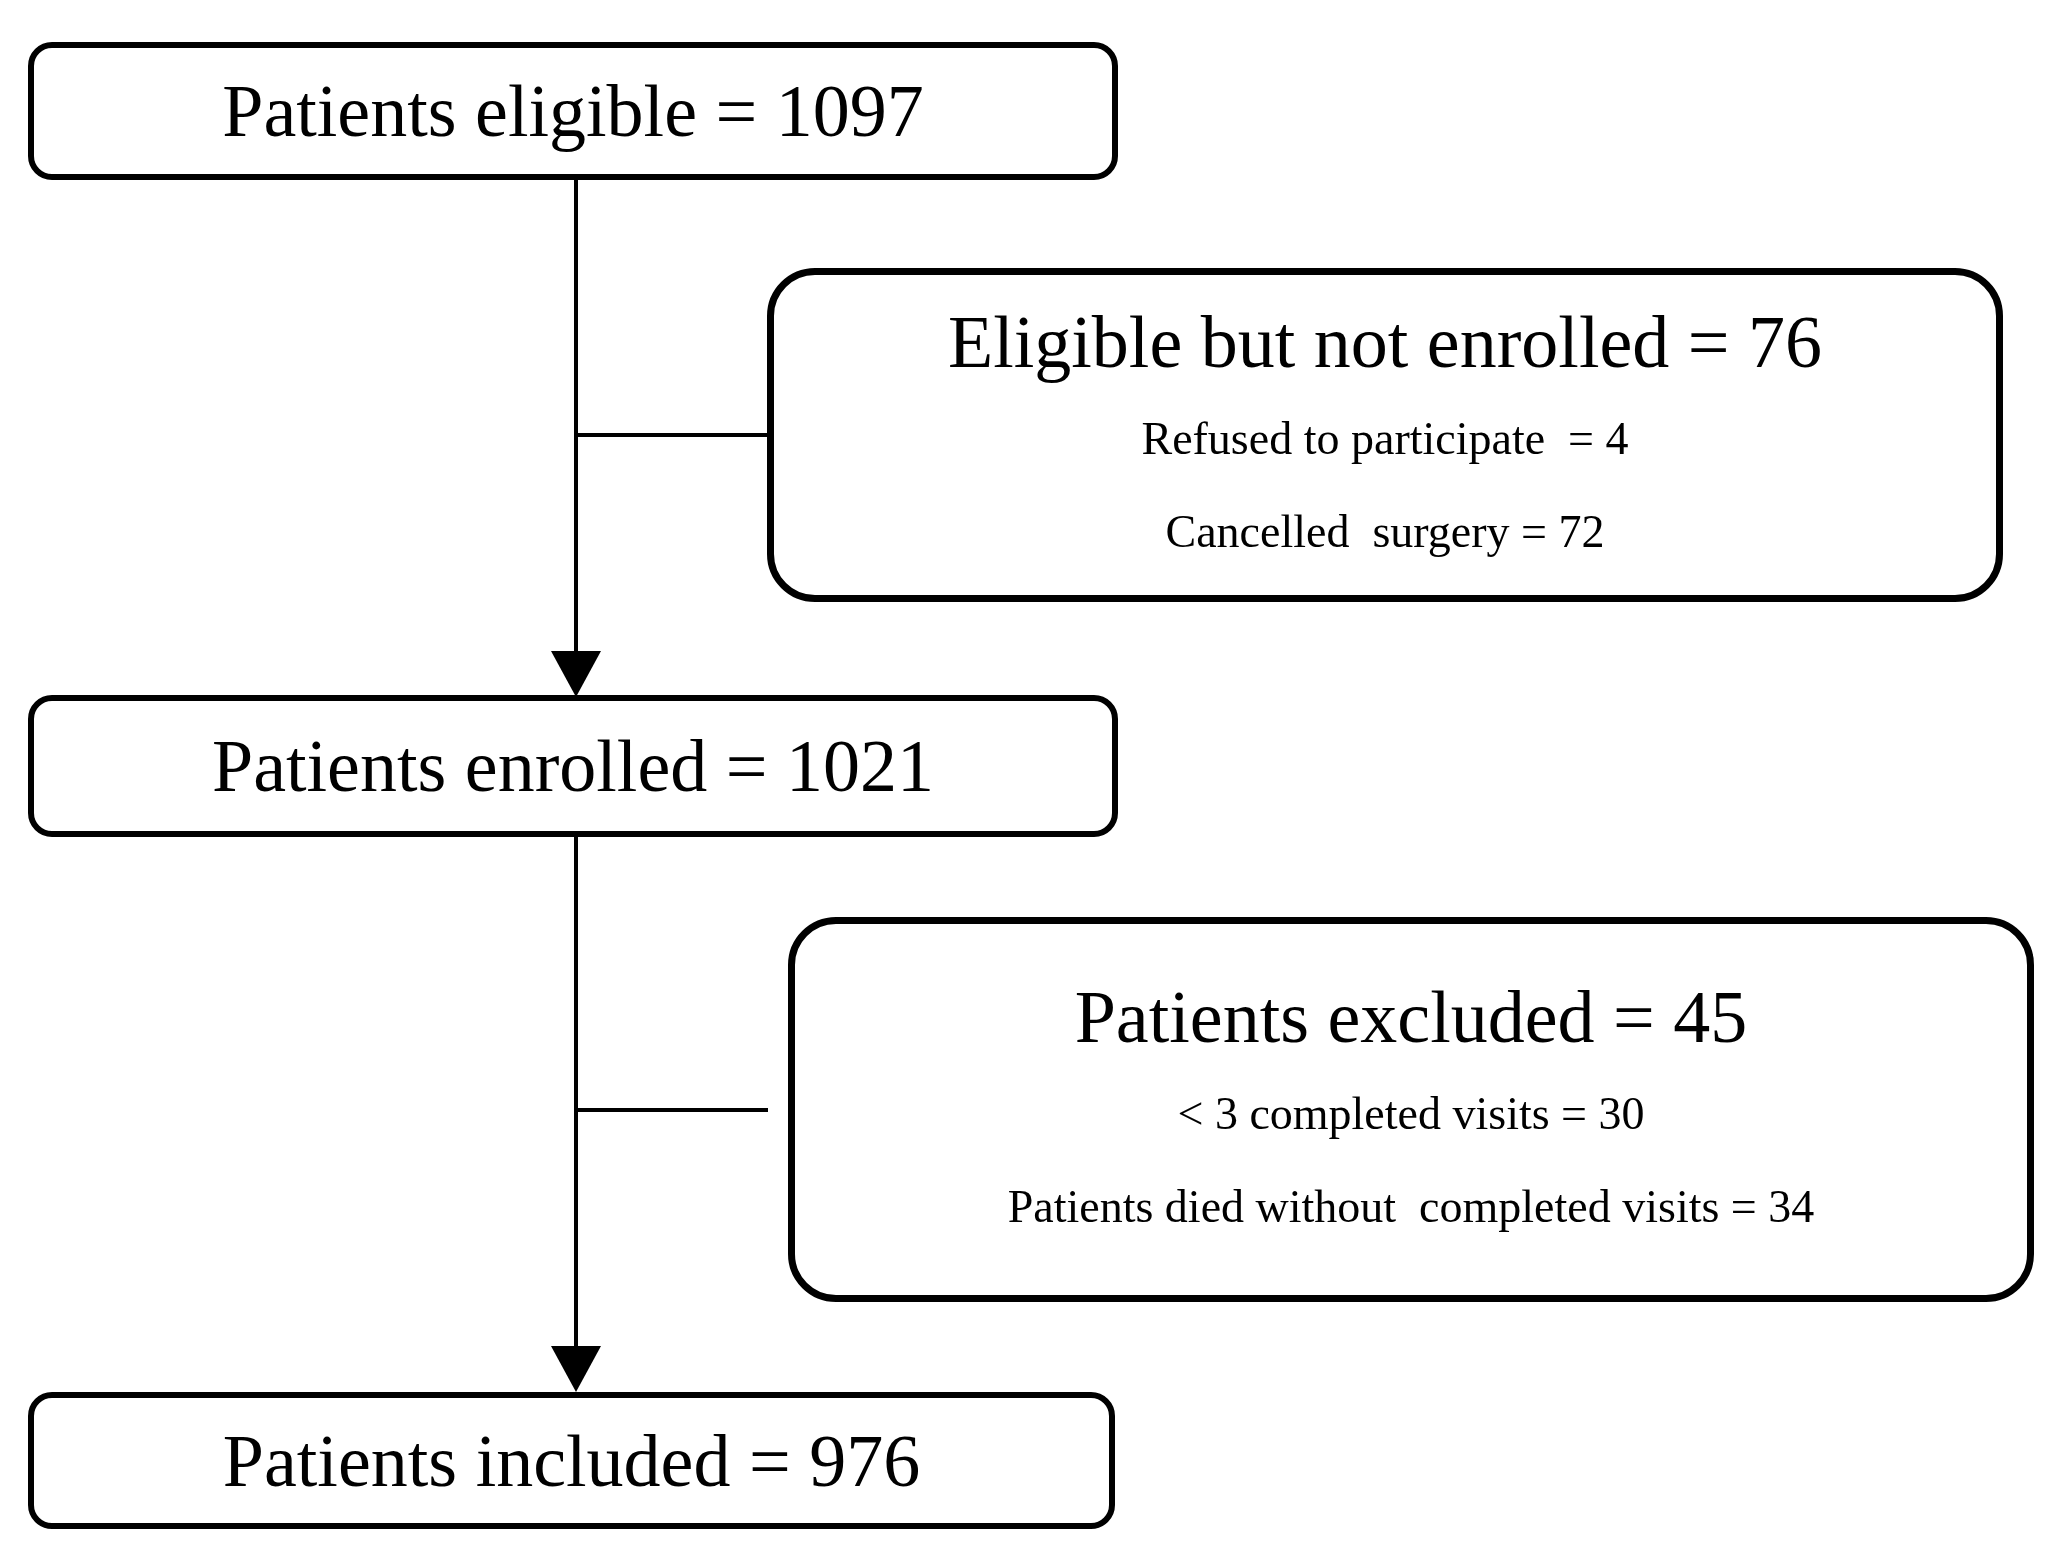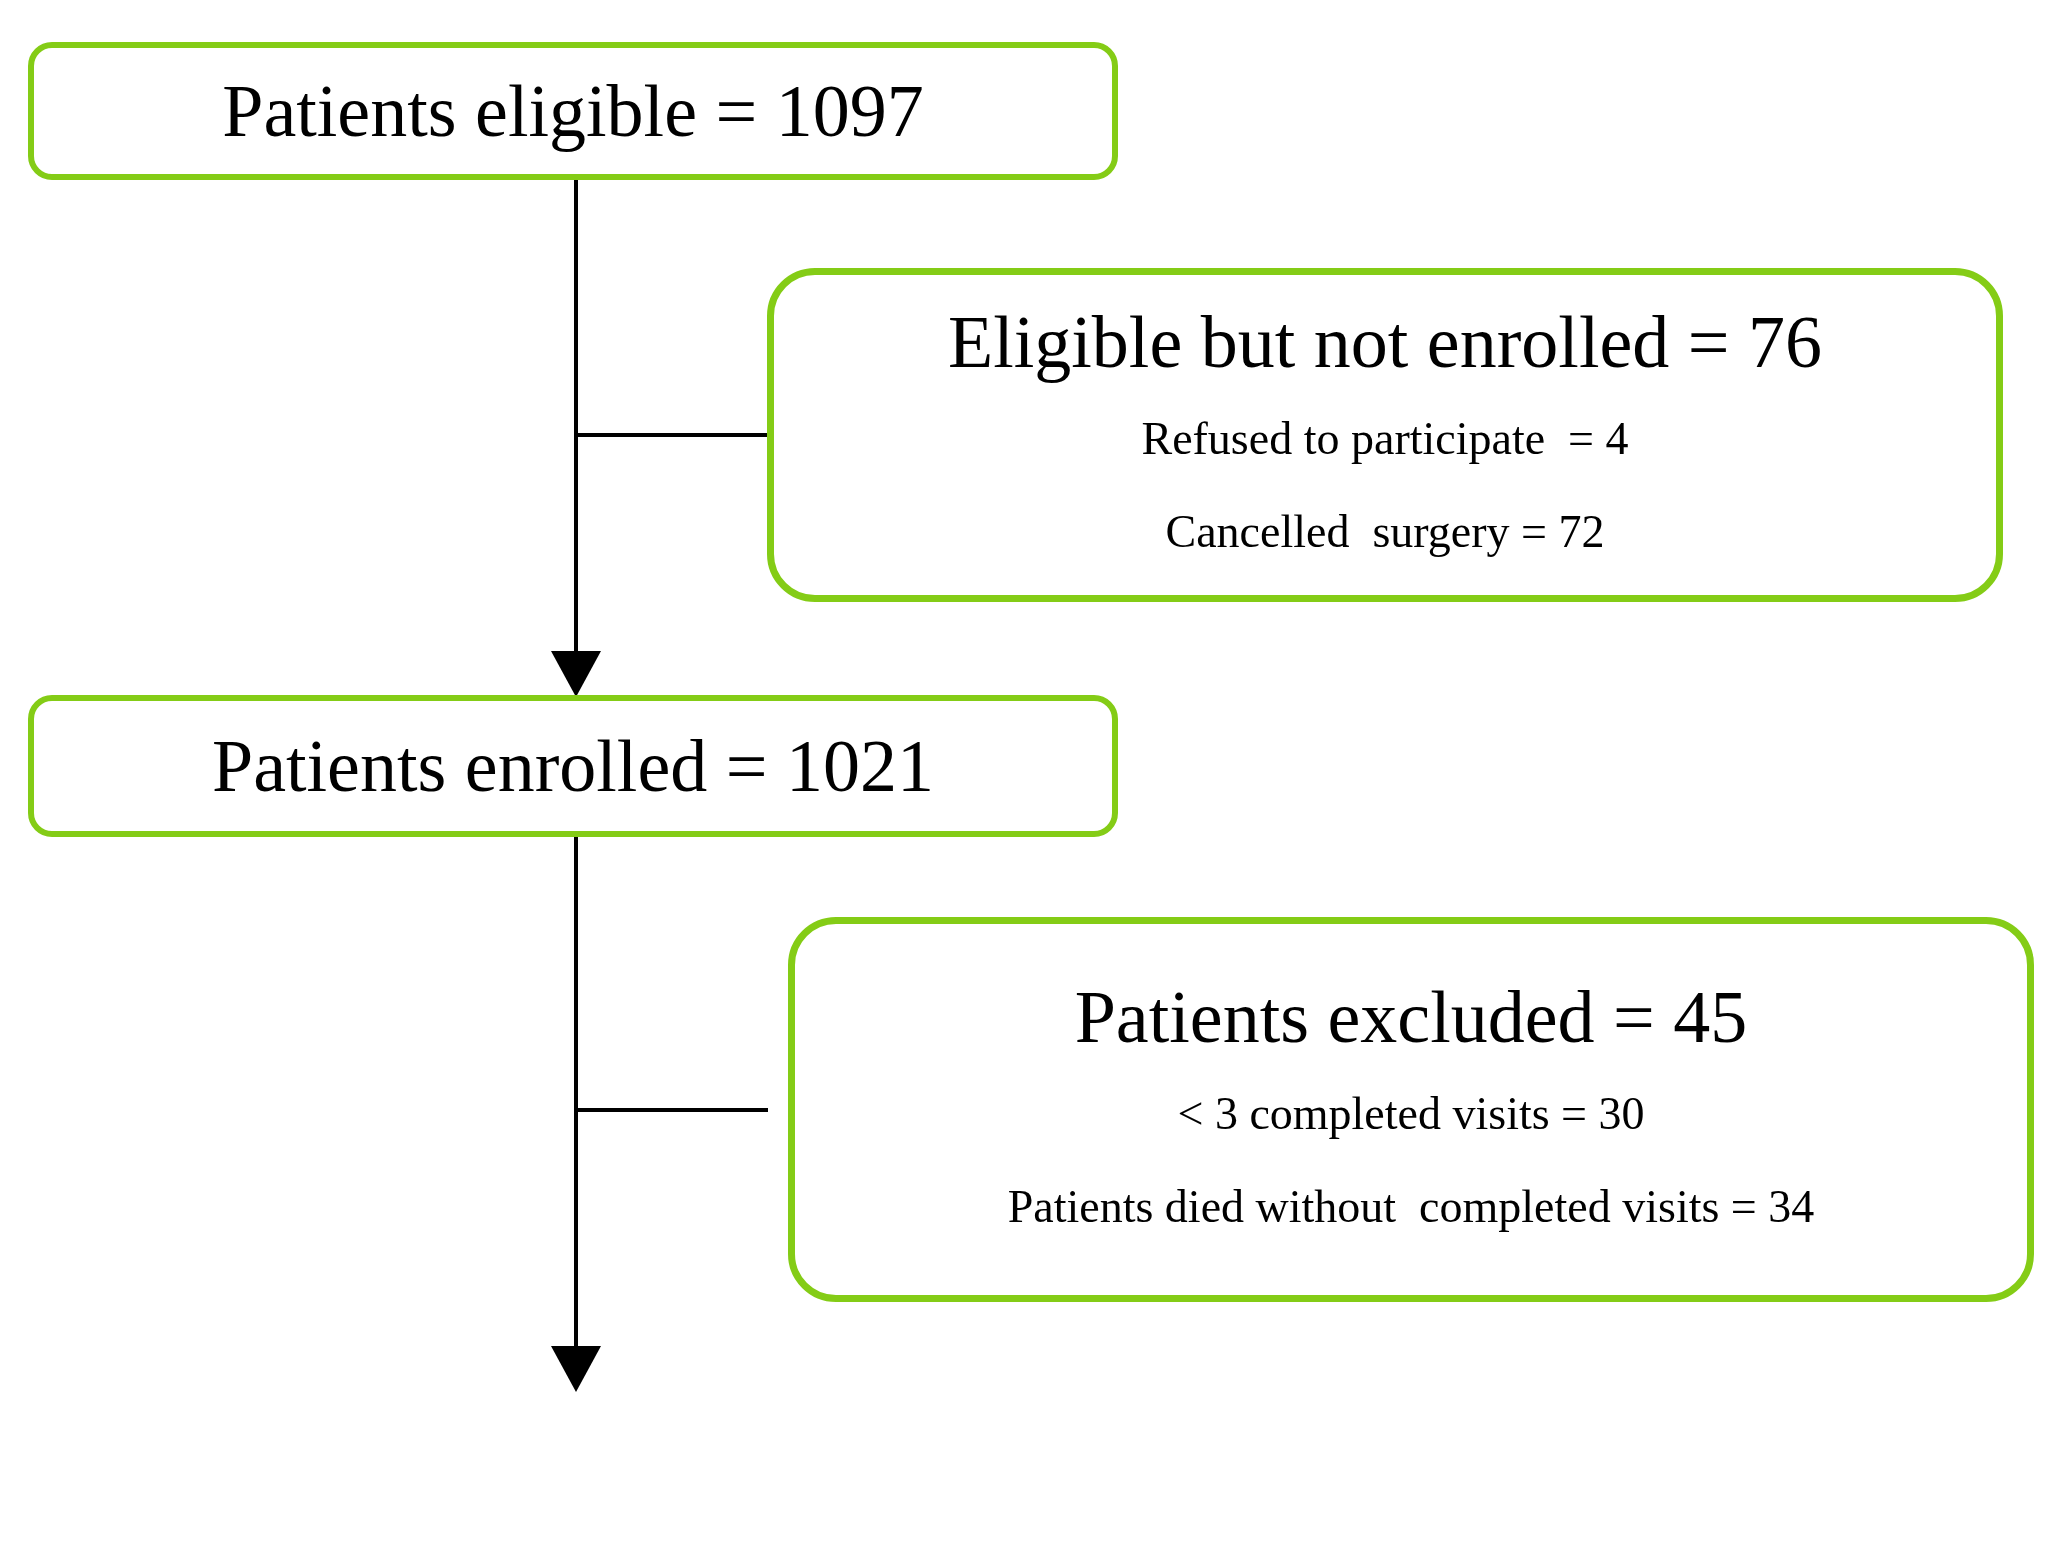--- a/index.html
+++ b/index.html
@@ -21,21 +21,21 @@
     left: 0;
     top: 0;
     width: 2049px;
     height: 1566px;
     z-index: 1;
   }
   .box {
     position: absolute;
     box-sizing: border-box;
     background: #ffffff;
-    border: 6px solid #84cc16;
+    border: 6px solid #000000;
     display: flex;
     flex-direction: column;
     align-items: center;
     justify-content: center;
     text-align: left;
     z-index: 2;
   }
   .box.main {
     border-radius: 24px;
     border-width: 6px;
@@ -98,14 +98,17 @@
   <div class="box main" id="box-enrolled">
     <div class="line primary">Patients enrolled = 1021</div>
   </div>
 
   <div class="box side" id="box-excluded">
     <div class="line primary">Patients excluded = 45</div>
     <div class="line secondary">&lt; 3 completed visits = 30</div>
     <div class="line secondary wrap-narrow">Patients died without  completed visits = 34</div>
   </div>
 
+  <div class="box main" id="box-included">
+    <div class="line primary">Patients included = 976</div>
+  </div>
 
 </div>
 
 </body></html>

